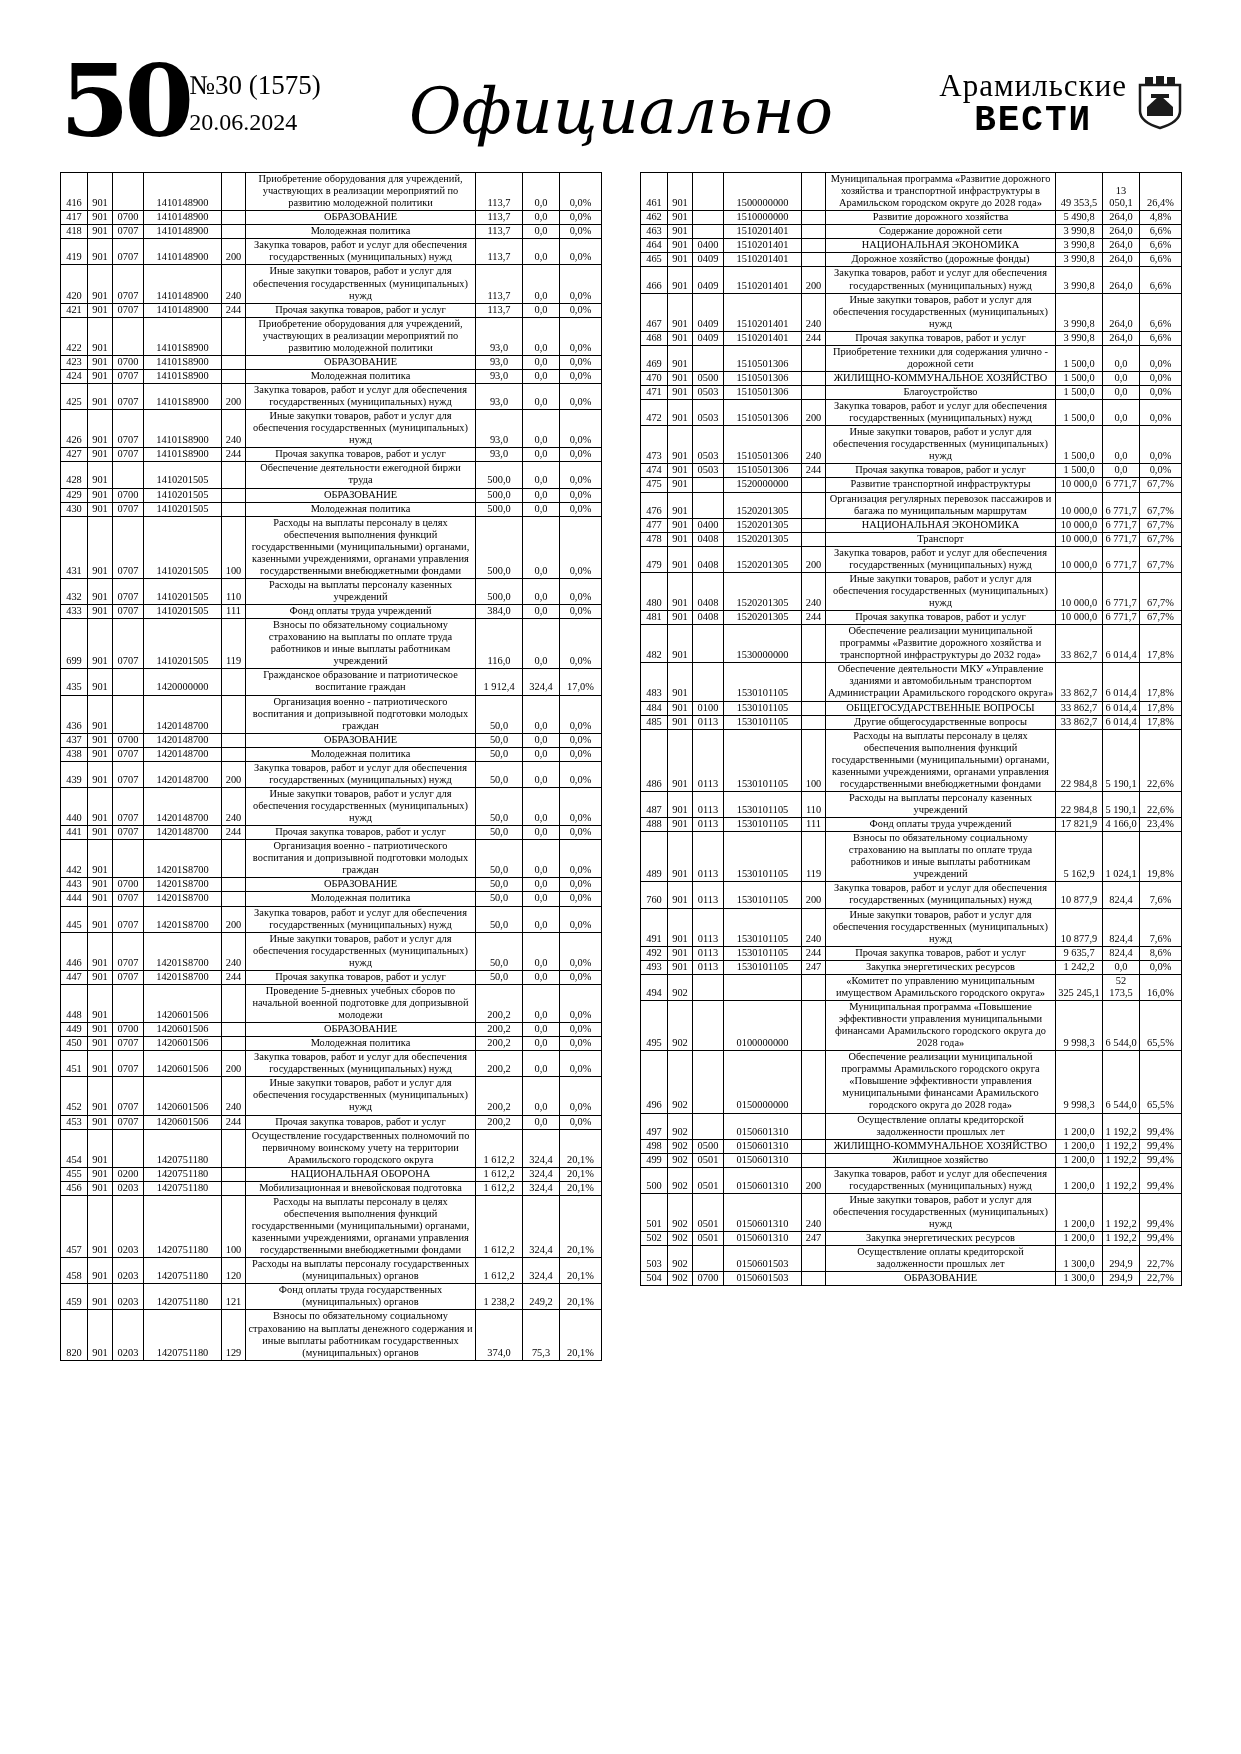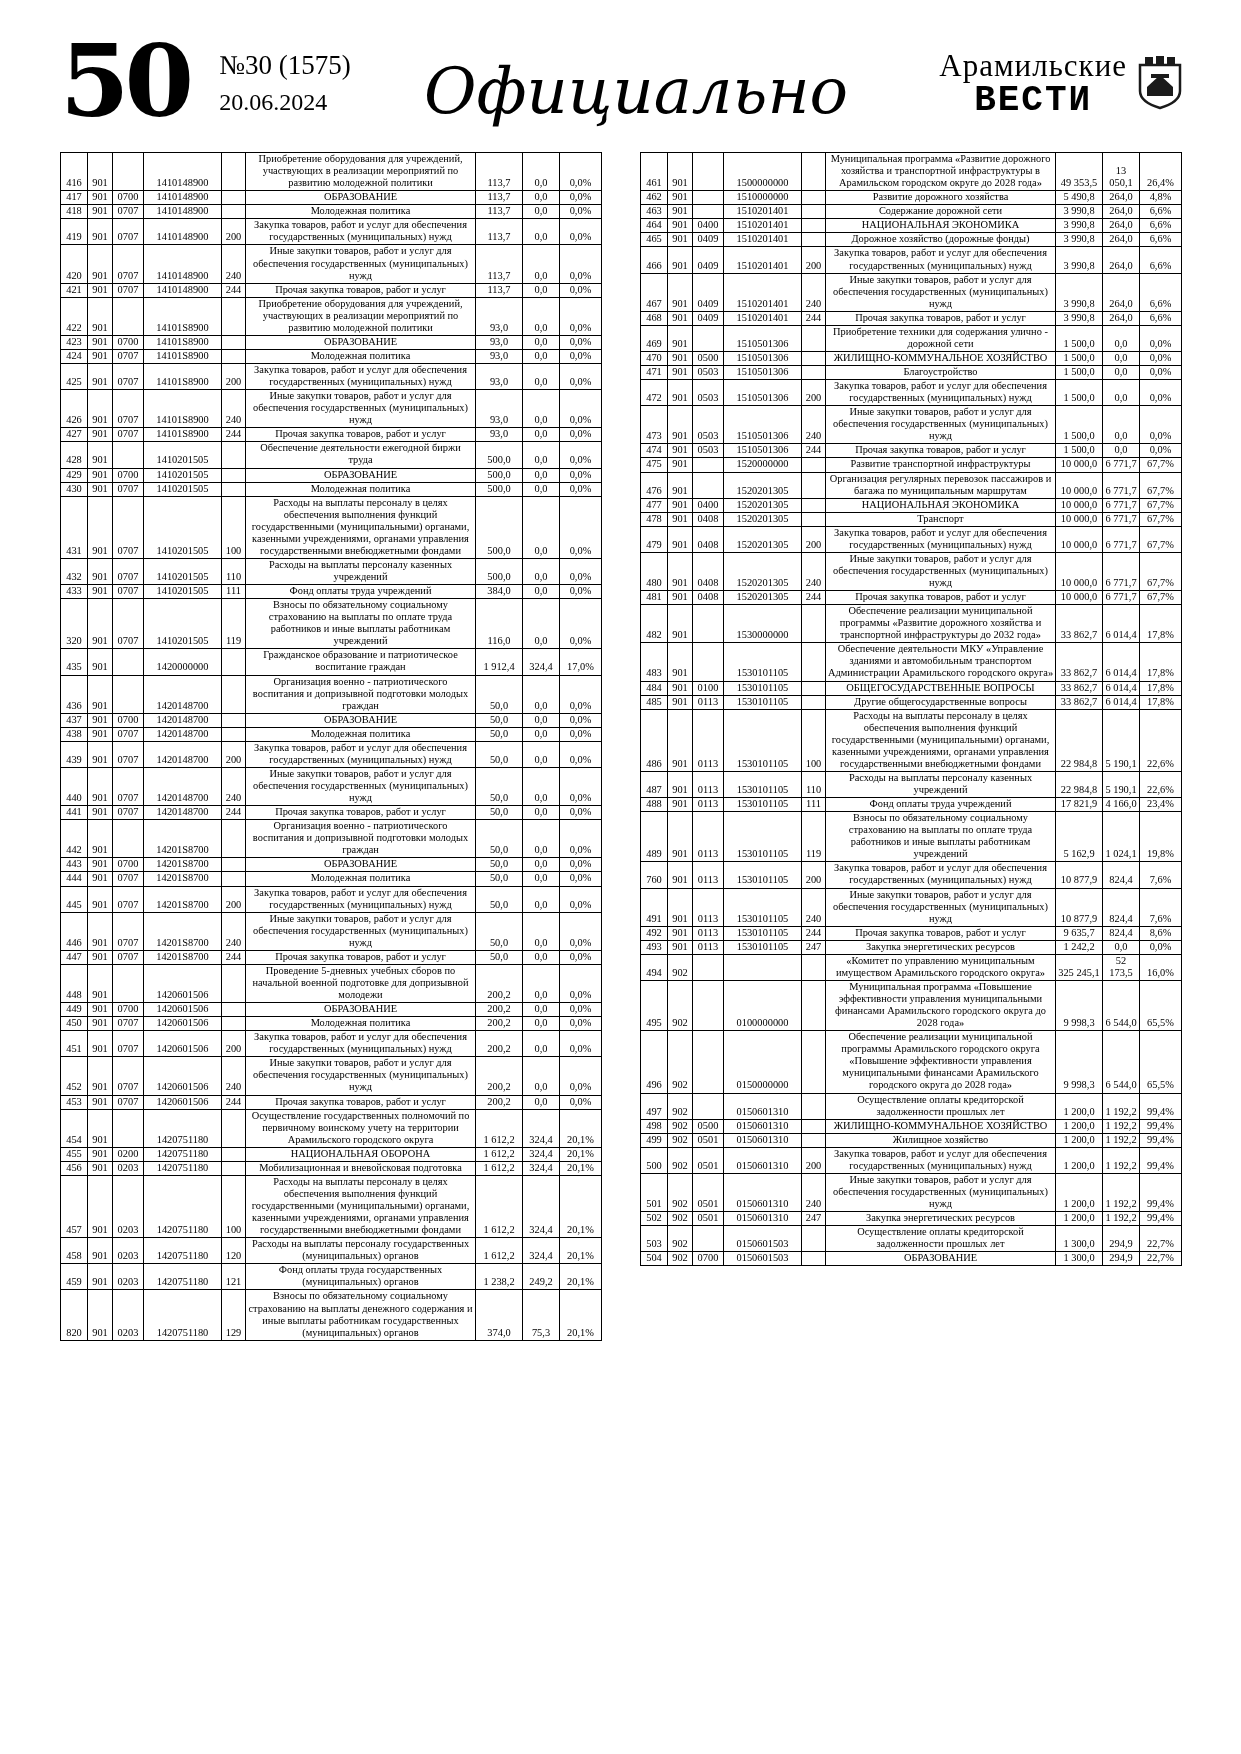--- a/index.html
+++ b/index.html
@@ -1,29 +1,29 @@
 <!DOCTYPE html>
 <html lang="ru"><head>
 <meta charset="utf-8">
 <style>
   * { margin:0; padding:0; box-sizing:border-box; }
   html,body { background:#ffffff; }
   body {
     width:1241px; height:1754px; overflow:hidden;
     font-family:"Liberation Serif", serif; color:#000;
   }
-  .page { padding:40px 58px 0 60px; }
+  .page { padding:60px 58px 0 60px; }
 
   
   .header { display:flex; align-items:flex-start; margin-bottom:16px; height:96px; }
   .page-num {
     font-family:"DejaVu Serif", serif; font-weight:bold;
     font-size:100px; line-height:0.82; letter-spacing:-5px;
   }
-  .issue-block { margin-left:30px; margin-top:10px; }
+  .issue-block { margin-top:10px; }
   .issue-number { font-size:27px; }
   .issue-date { font-size:24px; margin-top:8px; }
   .section-title {
     flex:1; text-align:center; font-style:italic;
     font-family:"DejaVu Serif", serif; font-size:64px; margin-top:14px;
     white-space:nowrap;
   }
   .brand { display:flex; align-items:center; gap:10px; margin-top:8px; margin-left:18px; }
   .brand-text { text-align:left; }
   .brand-top { font-size:31px; font-family:"Liberation Serif", serif; letter-spacing:1px; }
@@ -289,21 +289,21 @@
               <td>901</td>
               <td>0707</td>
               <td>1410201505</td>
               <td>111</td>
               <td>Фонд оплаты труда учреждений</td>
               <td>384,0</td>
               <td>0,0</td>
               <td>0,0%</td>
             </tr>
             <tr>
-              <td>320</td>
+              <td>699</td>
               <td>901</td>
               <td>0707</td>
               <td>1410201505</td>
               <td>119</td>
               <td>Взносы по обязательному социальному страхованию на выплаты по оплате труда работников и иные выплаты работникам учреждений</td>
               <td>116,0</td>
               <td>0,0</td>
               <td>0,0%</td>
             </tr>
             <tr>

